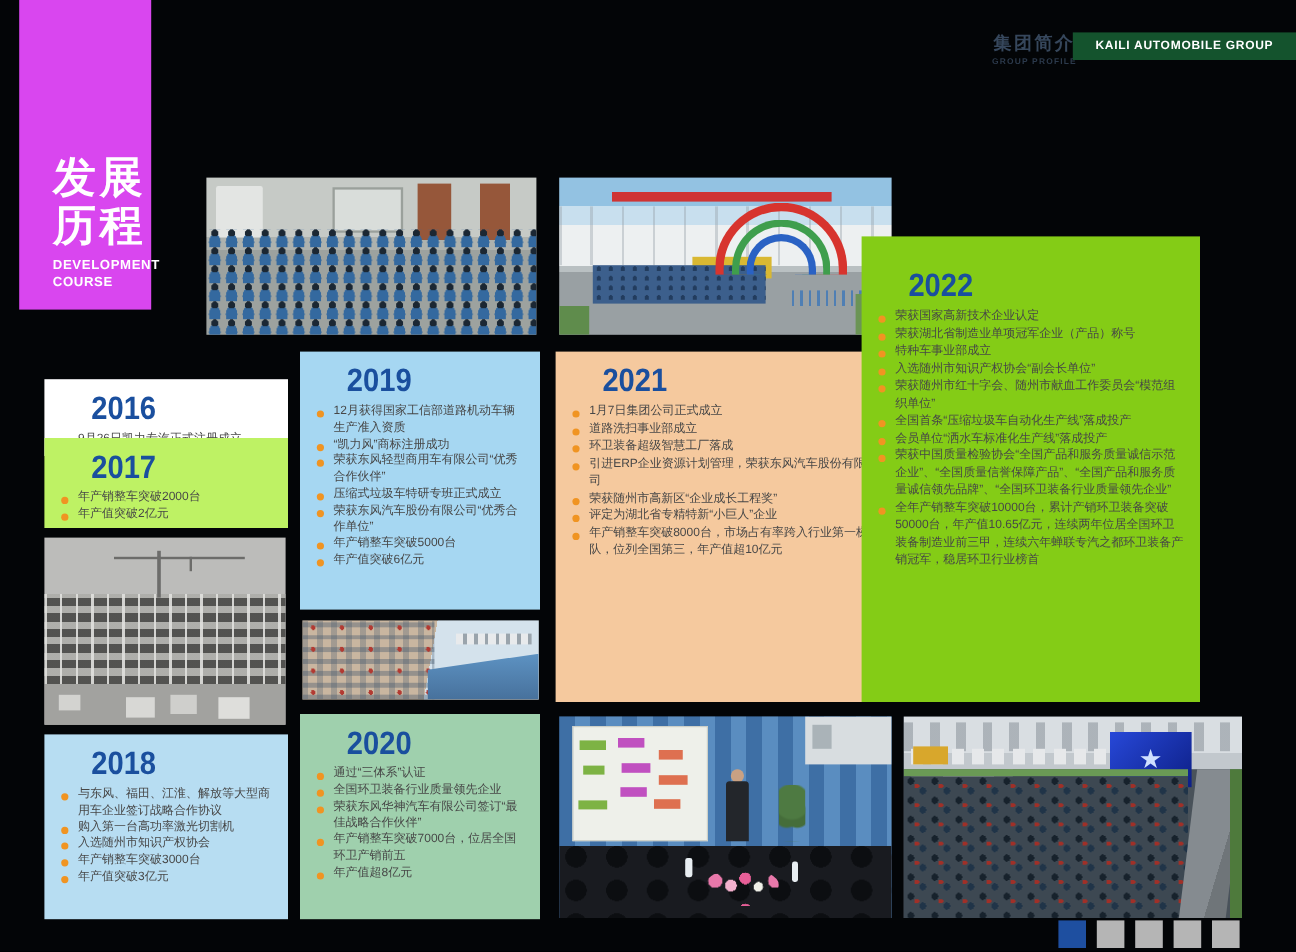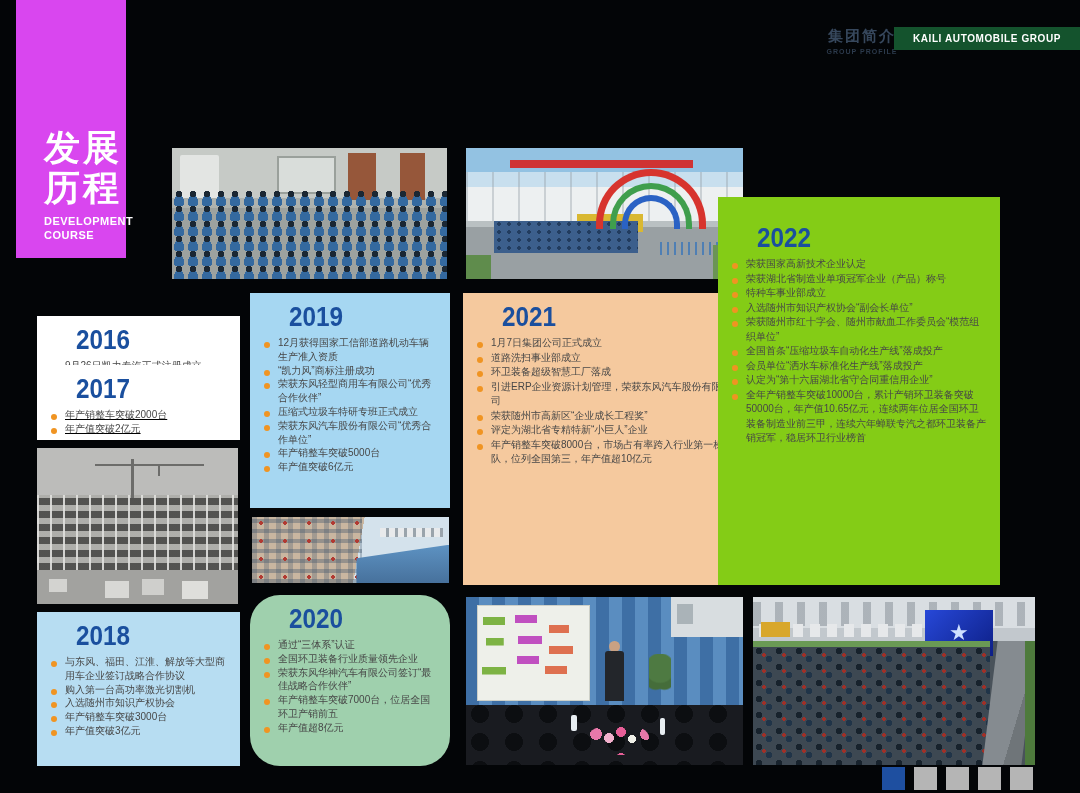--- a/index.html
+++ b/index.html
@@ -23,24 +23,24 @@
   .side-sub{position:absolute;left:28px;top:214px;color:#fff;font-weight:bold;font-size:11px;line-height:14px;letter-spacing:.5px;}
   
   .tbox{position:absolute;box-sizing:border-box;padding:7px 12px 8px 13px;}
   .tbox .year{display:block;margin:2px 0 3px 26px;}
   .tbox .year span{display:inline-block;font-size:27px;font-weight:bold;color:#1a4f9e;transform:scaleX(.9);transform-origin:0 50%;}
   .tbox ul{list-style:none;margin:0;padding:0;}
   .tbox li{position:relative;padding-left:15px;font-size:10px;line-height:1.38;color:#474747;}
   .tbox li::before{content:"";position:absolute;left:1px;top:6px;width:6px;height:6px;border-radius:50%;background:#f09422;}
   .colC li,.colD li{line-height:1.45;}
   .b2016{left:37px;top:293px;width:203px;height:64px;background:#ffffff;margin-top:23px;}
-  .b2017{left:37px;top:365px;width:203px;height:75px;background:#ffffff;text-decoration:underline;}
+  .b2017{left:37px;top:365px;width:203px;height:75px;background:#bef264;}
   .b2018{left:37px;top:612px;width:203px;height:154px;background:#b7ddf2;}
   .b2019{left:250px;top:293px;width:200px;height:215px;background:#a6d7f2;}
-  .b2020{left:250px;top:595px;width:200px;height:171px;background:#9fd0ad;border-radius:30px;}
+  .b2020{left:250px;top:595px;width:200px;height:171px;background:#9fd0ad;}
   .b2021{left:463px;top:293px;width:282px;height:292px;background:#f5c99e;}
   .b2022{left:718px;top:197px;width:282px;height:388px;background:#84cc16;padding-top:24px;}
   
   .pager{position:absolute;left:882px;top:767px;display:flex;gap:9px;}
   .pager .sq{width:23px;height:23px;background:#b5b5b5;}
   .pager .sq.active{background:#1e4fa0;}
   
   .photo{position:absolute;overflow:hidden;}
   .photo *{position:absolute;}
   
@@ -296,21 +296,21 @@
   <div class="tbox b2022 colD">
     <b class="year"><span>2022</span></b>
     <ul>
       <li>荣获国家高新技术企业认定</li>
       <li>荣获湖北省制造业单项冠军企业（产品）称号</li>
       <li>特种车事业部成立</li>
       <li>入选随州市知识产权协会“副会长单位”</li>
       <li>荣获随州市红十字会、随州市献血工作委员会“模范组织单位”</li>
       <li>全国首条“压缩垃圾车自动化生产线”落成投产</li>
       <li>会员单位“洒水车标准化生产线”落成投产</li>
-      <li>认定为“第十六届湖北省守合同重信用企业”</li>
+      <li>荣获中国质量检验协会“全国产品和服务质量诚信示范企业”、“全国质量信誉保障产品”、“全国产品和服务质量诚信领先品牌”、“全国环卫装备行业质量领先企业”</li>
       <li>全年产销整车突破10000台，累计产销环卫装备突破50000台，年产值10.65亿元，连续两年位居全国环卫装备制造业前三甲，连续六年蝉联专汽之都环卫装备产销冠军，稳居环卫行业榜首</li>
     </ul>
   </div>
 
   <div class="pager">
     <span class="sq active"></span>
     <span class="sq"></span>
     <span class="sq"></span>
     <span class="sq"></span>
     <span class="sq"></span>

